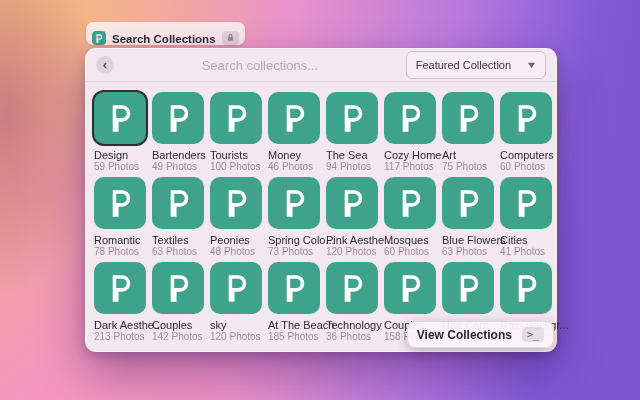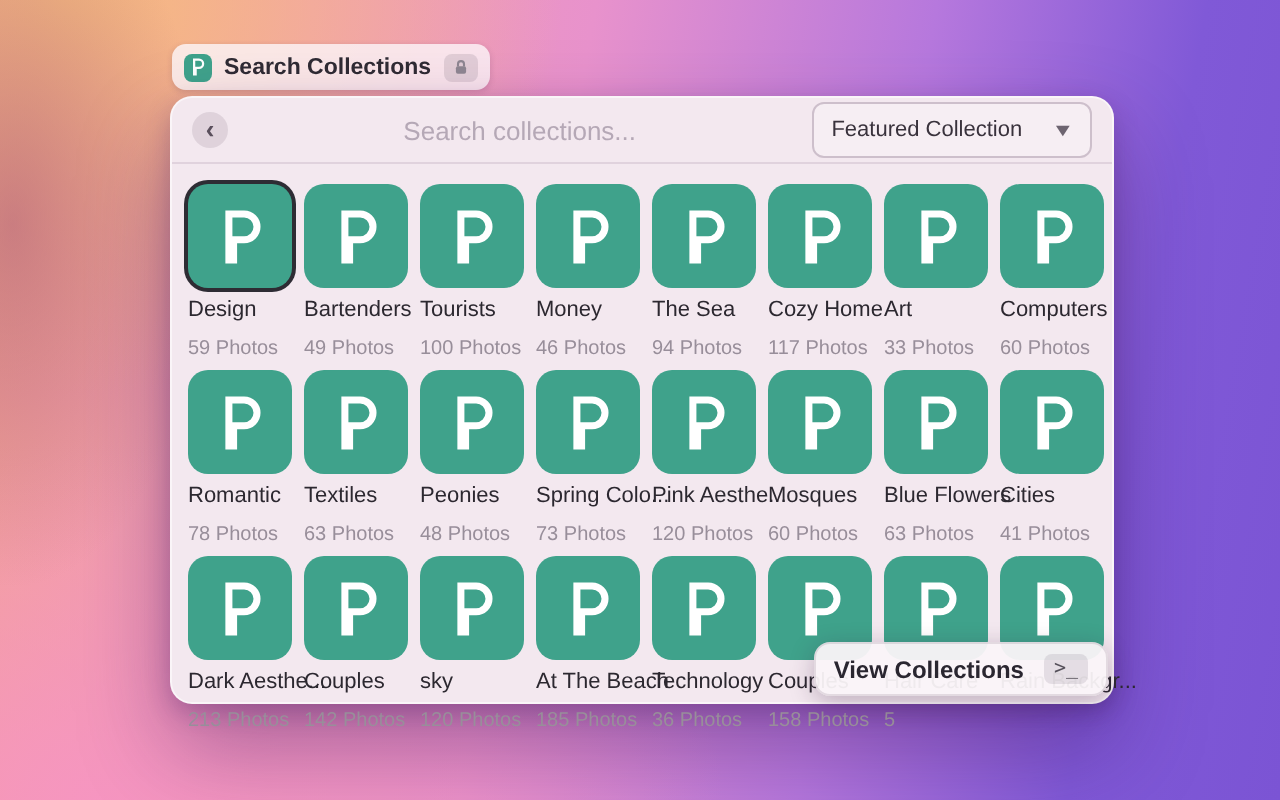--- a/index.html
+++ b/index.html
@@ -10,21 +10,21 @@
     background:
       radial-gradient(150px 280px at 1% 28%, rgba(168,86,118,0.55), rgba(168,86,118,0) 65%),
       radial-gradient(430px 340px at 5% 0%, #f6bb80 0%, rgba(246,187,128,0) 58%),
       radial-gradient(520px 300px at 8% 100%, rgba(247,148,196,0.85), rgba(247,148,196,0) 60%),
       linear-gradient(100deg, #f3a48f 0%, #f09bb6 22%, #e892cc 42%, #b678dd 66%, #8059d7 85%, #7b54d4 100%);
   }
 
   
   .pill{
     position:absolute; left:86px; top:22px; height:23px;
-    display:flex; align-items:center; gap:6px; padding:0 6px;
+    display:flex; align-items:flex-end; gap:6px; padding:0 6px;
     background:rgba(252,246,250,0.80); border-radius:7px;
     box-shadow:0 1px 3px rgba(80,40,90,0.18);
   }
   .pill-icon{ width:14px; height:14px; border-radius:4px; background:var(--tile,#3FA28B);
     display:flex; align-items:center; justify-content:center; }
   .pill-label{ font-size:11.5px; font-weight:700; color:#2f2b33; white-space:nowrap; }
   .pill-key{ width:17px; height:14px; border-radius:4px; background:rgba(130,115,130,0.20);
     display:flex; align-items:center; justify-content:center; }
 
   
@@ -62,21 +62,21 @@
     position:absolute; top:43px; left:5px; right:5px;
     display:grid; grid-template-columns:repeat(8, 58px);
   }
   .cell{ width:58px; margin-bottom:5px; padding:0 3px; }
   .tile{
     width:52px; height:52px; border-radius:10px; background:var(--tile,#3FA28B);
     display:flex; align-items:center; justify-content:center;
   }
   .tile.selected{ box-shadow:0 0 0 2px #2e2c34; }
   .name{ margin-top:5px; font-size:11px; font-weight:400; color:#2c2830; white-space:nowrap; overflow:visible; }
-  .count{ margin-top:8px; font-size:10px; color:#988e9a; white-space:nowrap; }
+  .count{ margin-top:0; font-size:10px; color:#988e9a; white-space:nowrap; }
 
   
   .toast{
     position:absolute; right:2px; bottom:3px;
     display:flex; align-items:flex-end; gap:10px; padding:5px 9px;
     background:rgba(250,244,248,0.95); border-radius:8px;
     border:1px solid rgba(120,100,120,0.18);
     box-shadow:0 3px 12px rgba(50,20,60,0.28);
   }
   .toast-label{ font-size:12px; font-weight:700; color:#2a2630; white-space:nowrap; }
@@ -179,21 +179,21 @@
     <div class="count">117 Photos</div>
   </div>
       <div class="cell">
     <div class="tile">
           <svg viewBox="0 0 32 42" xmlns="http://www.w3.org/2000/svg" width="25" height="33">
     <path fill-rule="evenodd" fill="#ffffff" d="M6 4 H18 A10.5 10.5 0 0 1 18 25 H13.5 V38 H6 Z
          M10.5 8.5 H18 A6 6 0 0 1 18 20.5 H10.5 Z"></path>
   </svg>
         </div>
     <div class="name">Art</div>
-    <div class="count">33 Photos</div>
+    <div class="count">75 Photos</div>
   </div>
       <div class="cell">
     <div class="tile">
           <svg viewBox="0 0 32 42" xmlns="http://www.w3.org/2000/svg" width="25" height="33">
     <path fill-rule="evenodd" fill="#ffffff" d="M6 4 H18 A10.5 10.5 0 0 1 18 25 H13.5 V38 H6 Z
          M10.5 8.5 H18 A6 6 0 0 1 18 20.5 H10.5 Z"></path>
   </svg>
         </div>
     <div class="name">Computers</div>
     <div class="count">60 Photos</div>

